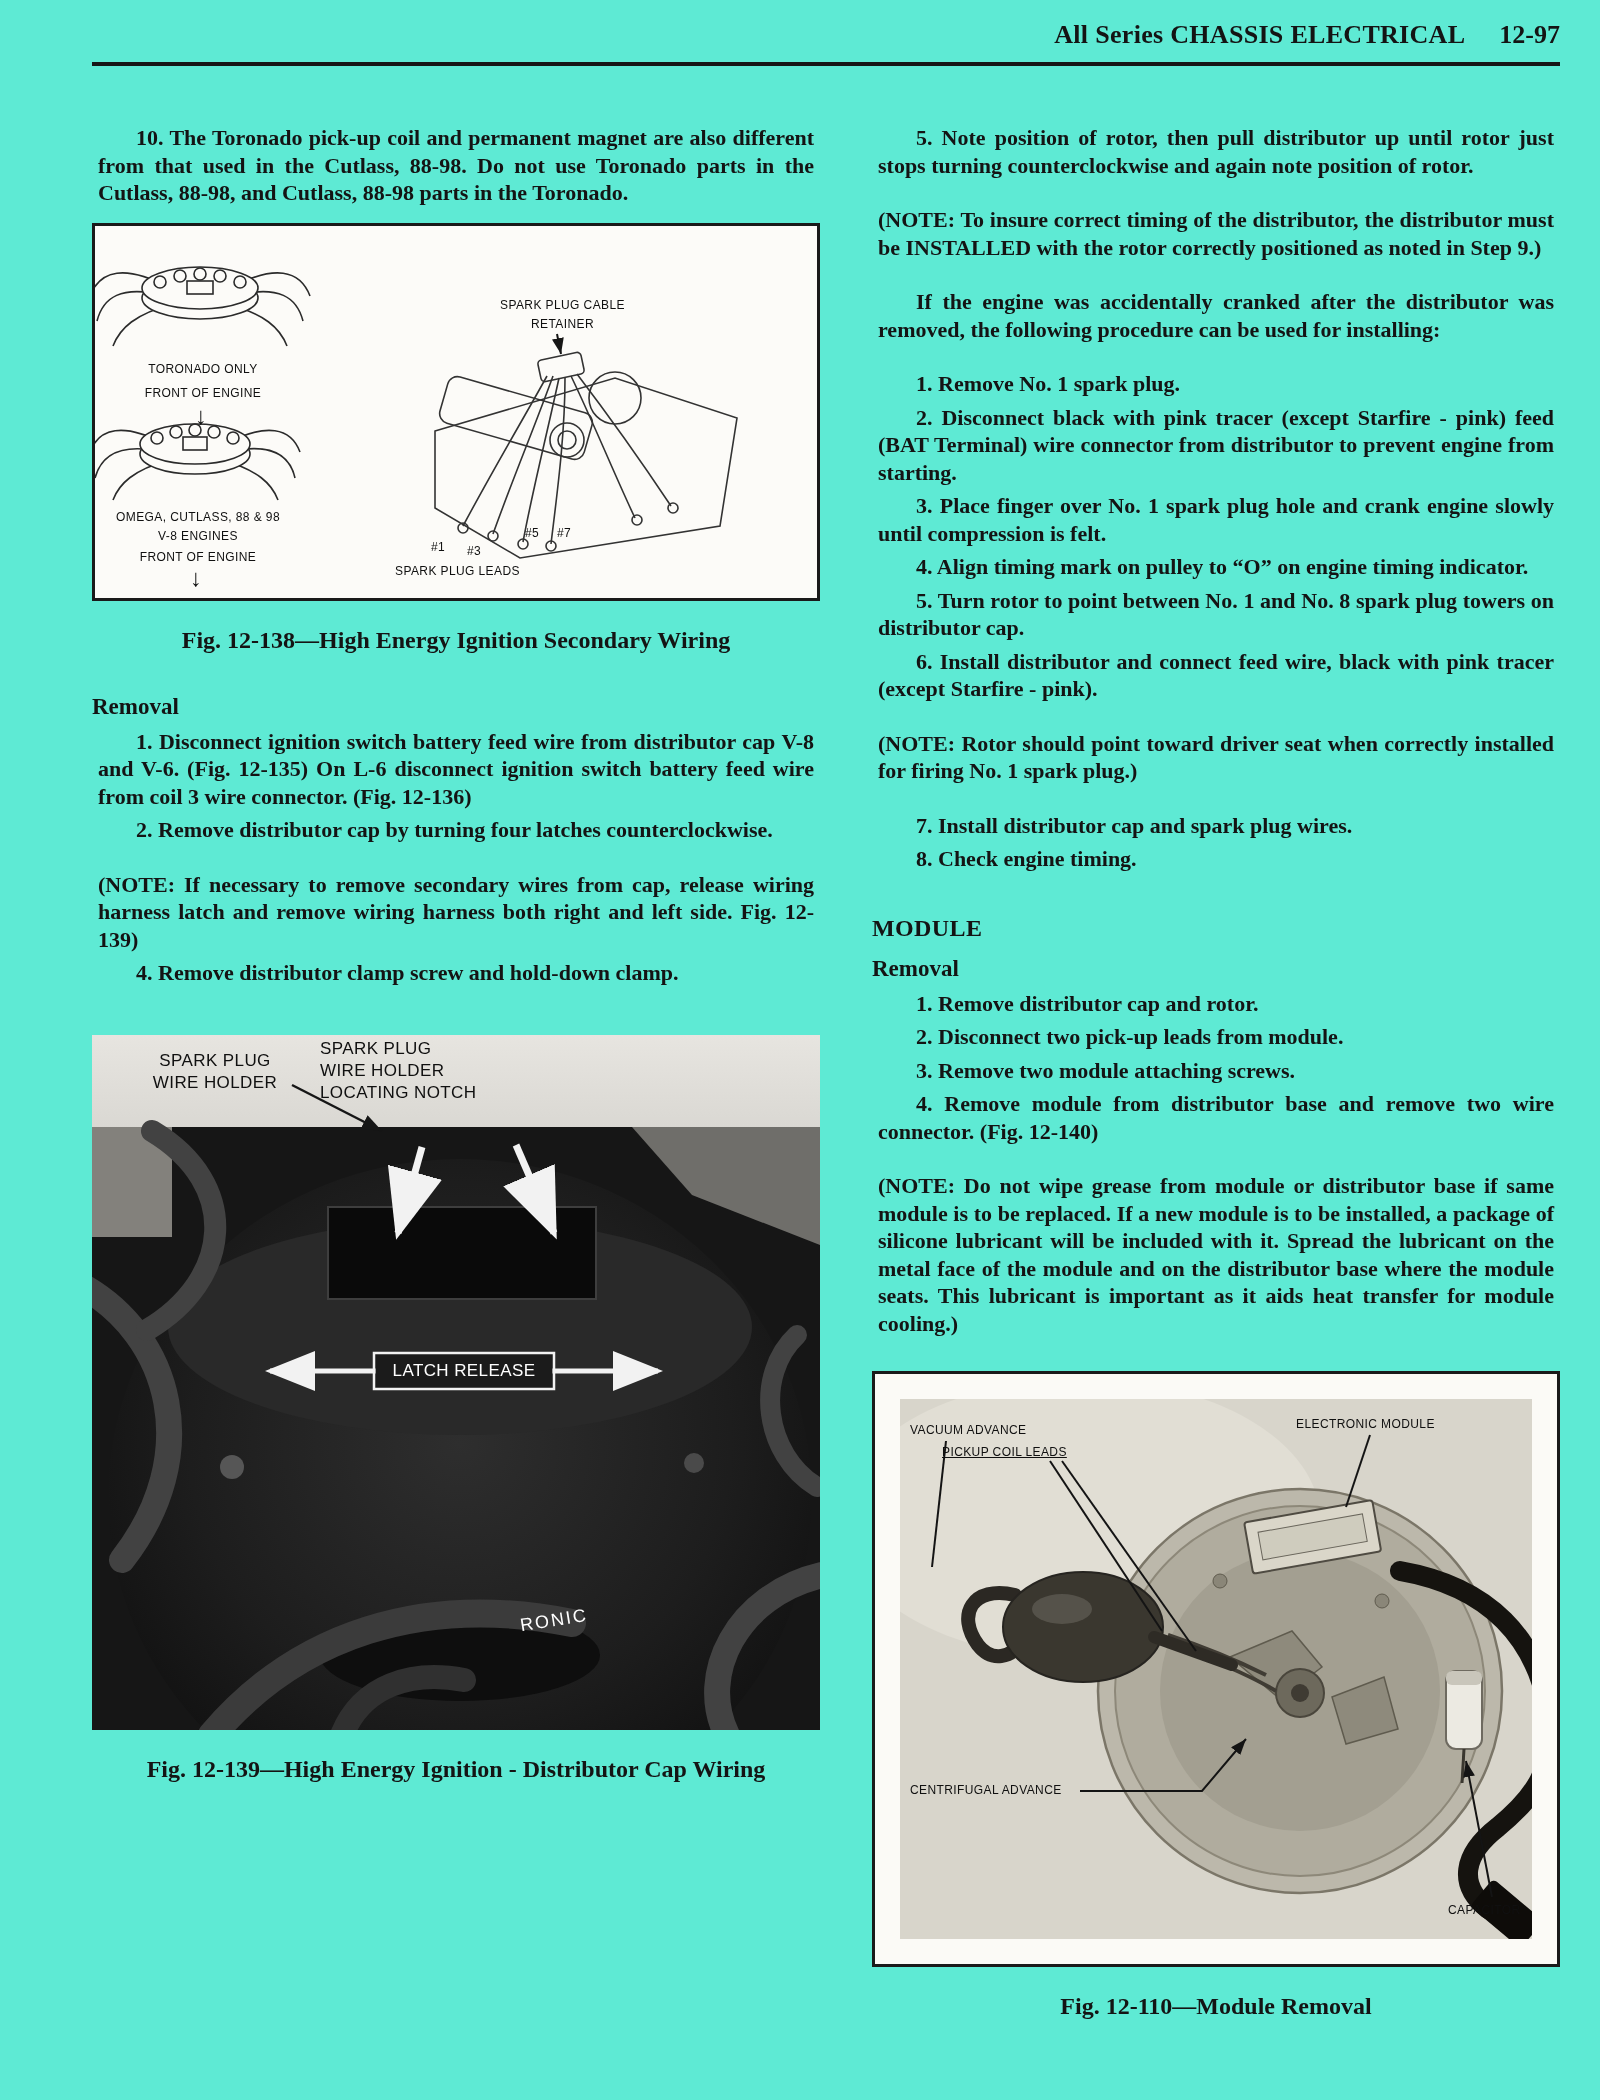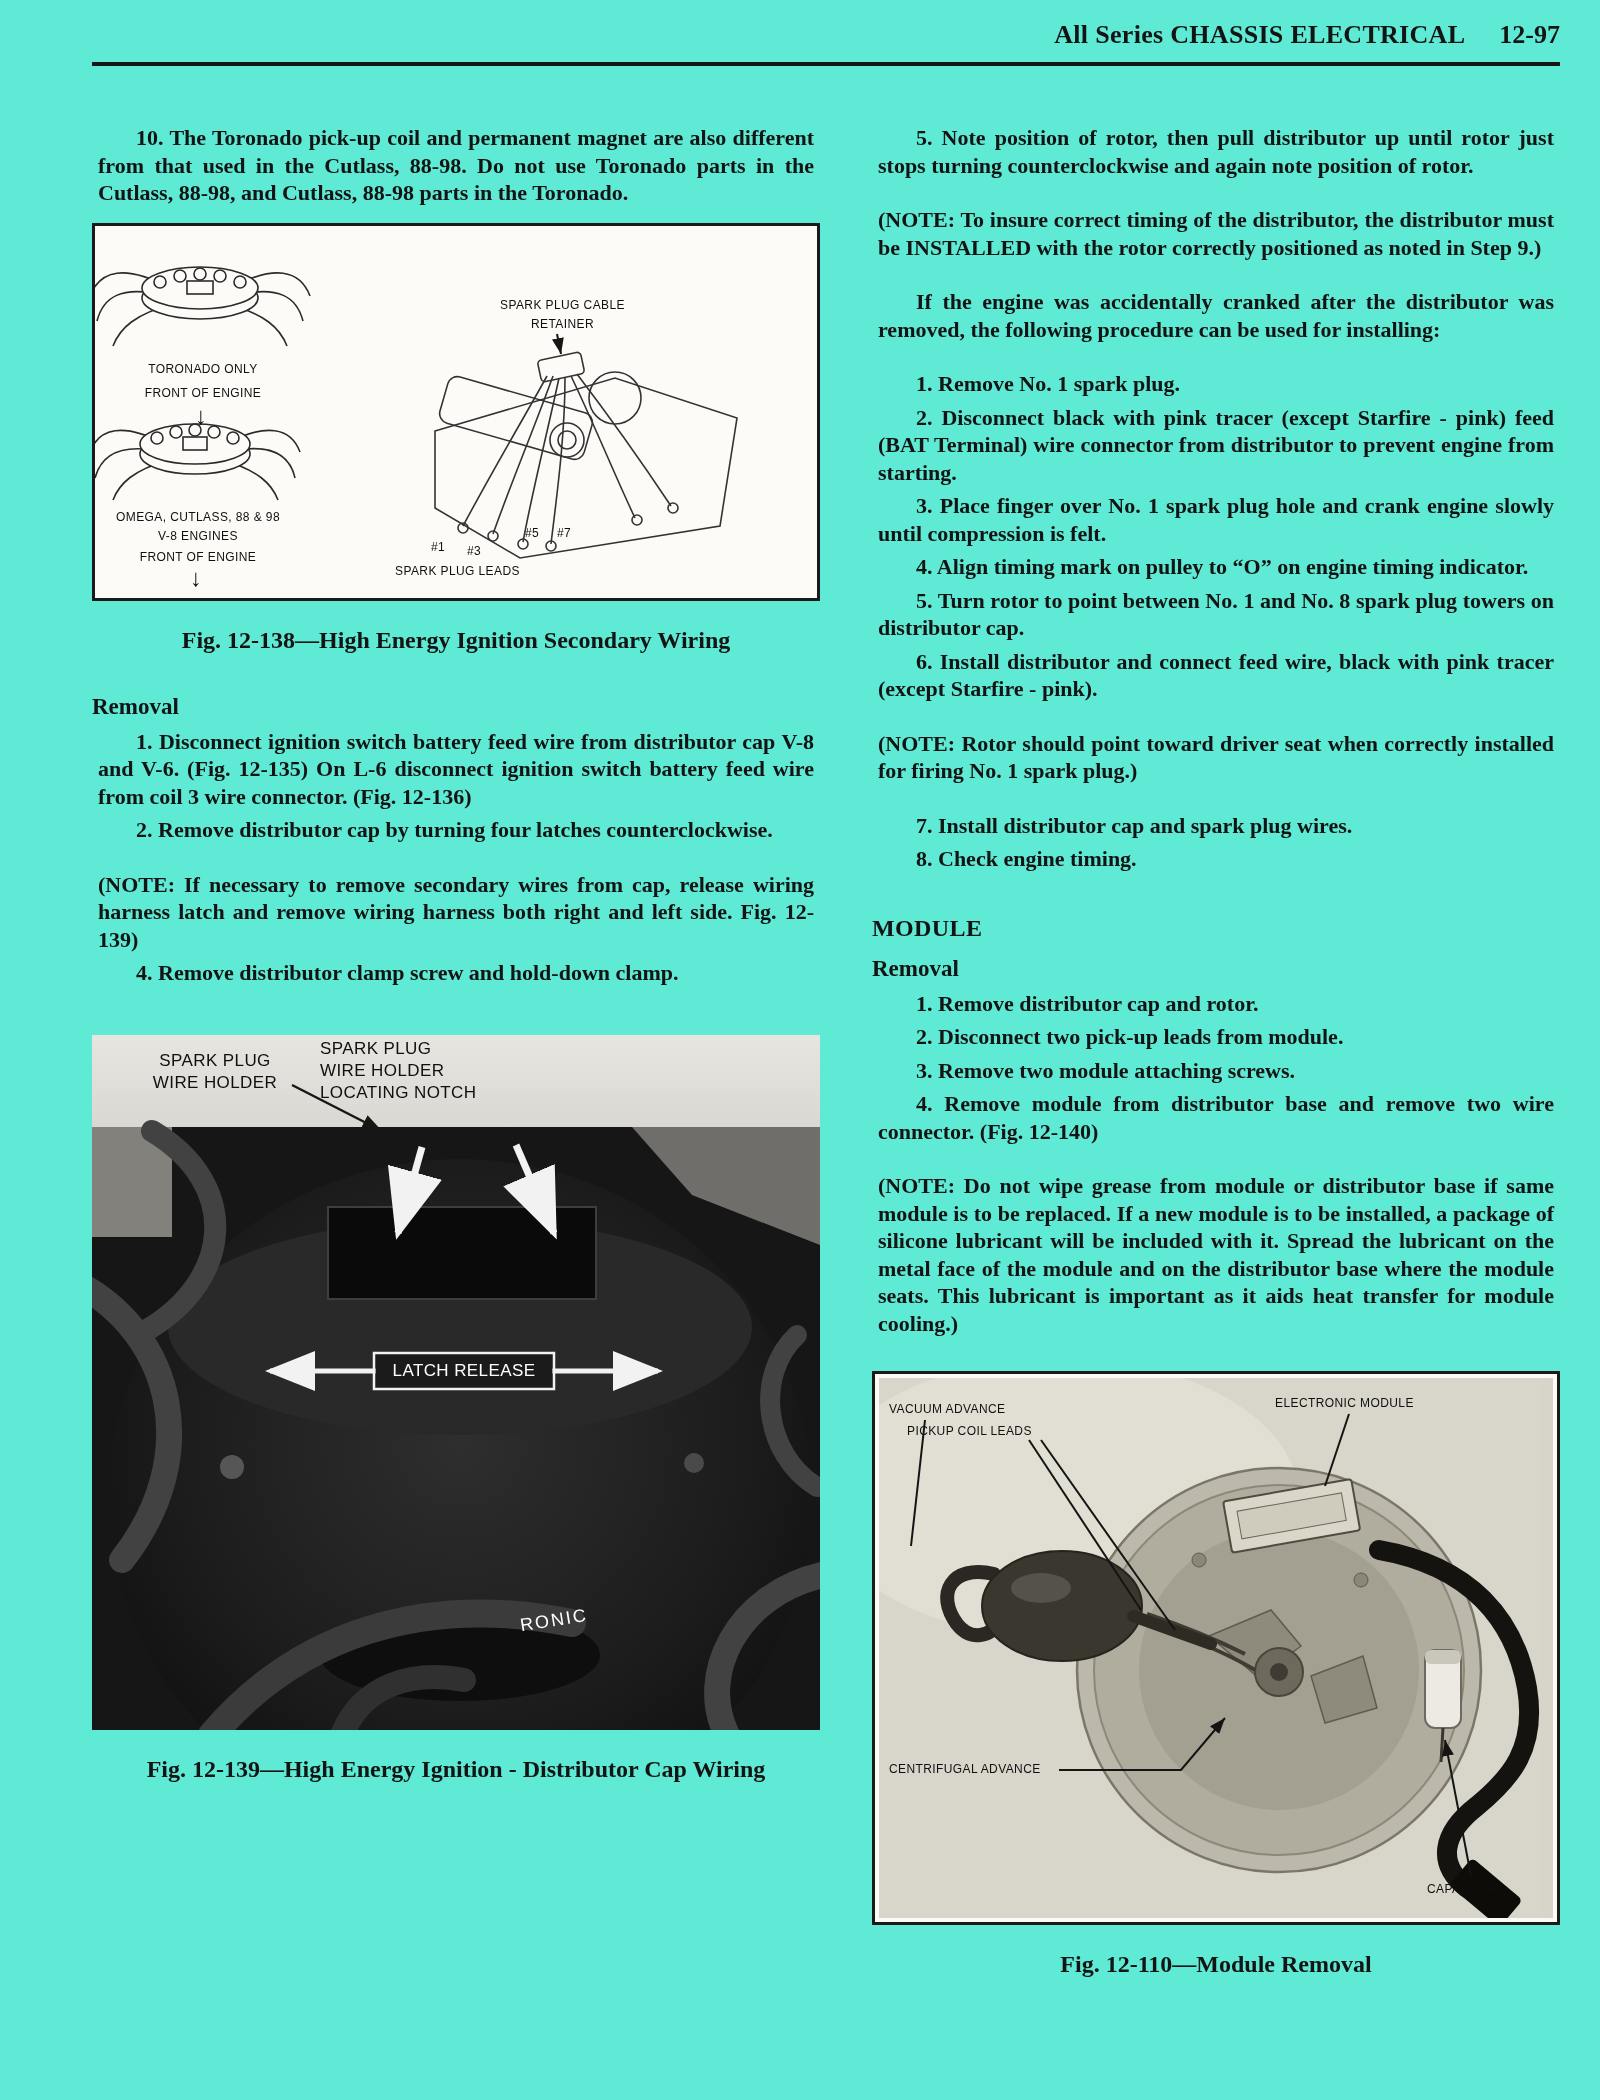--- a/index.html
+++ b/index.html
@@ -39,21 +39,21 @@
                 border:3px solid #1a1a1a; background:#fcfbf8; }
   .linebox138 svg { position:absolute; inset:0; }
 
   
   .photo139 { position:relative; margin-top:48px; height:695px; overflow:hidden;
               background:linear-gradient(#e7e5e0,#d9d7d2 14%,#1c1c1c 15%); }
   .photo139 svg { position:absolute; inset:0; }
 
   
   .linebox140 { position:relative; margin-top:34px; border:3px solid #1a1a1a;
-                background:#fbfaf6; padding:4px; }
+                background:#fbfaf6; padding:25px; }
   .photo140 { position:relative; height:540px; background:#d7d4ca; overflow:hidden; }
   .photo140 svg { position:absolute; inset:0; }
 </style>
 </head>
 <body>
 
 <div class="page">
 
   <div class="hdr">
     <span class="sect">All Series CHASSIS ELECTRICAL</span><span class="pno">12-97</span>
@@ -284,21 +284,21 @@
             </g>
 
             <line x1="46" y1="42" x2="32" y2="168" stroke="#141414" stroke-width="2"></line>
             <line x1="150" y1="62" x2="262" y2="232" stroke="#141414" stroke-width="2"></line>
             <line x1="162" y1="62" x2="296" y2="252" stroke="#141414" stroke-width="2"></line>
             <line x1="470" y1="36" x2="446" y2="108" stroke="#141414" stroke-width="2"></line>
             <polyline points="180,392 302,392 346,340" stroke="#141414" stroke-width="2" fill="none" marker-end="url(#mBlk3)"></polyline>
             <line x1="592" y1="498" x2="566" y2="362" stroke="#141414" stroke-width="2" marker-end="url(#mBlk3)"></line>
           </svg>
           <div class="fig-label" style="left:10px; top:22px;">VACUUM ADVANCE</div>
-          <div class="fig-label" style="left:28px; top:44px;">PICKUP COIL LEADS</div>
+          <div class="fig-label" style="left:42px; top:44px;text-decoration:underline;">PICKUP COIL LEADS</div>
           <div class="fig-label" style="left:396px; top:16px;">ELECTRONIC MODULE</div>
           <div class="fig-label" style="left:10px; top:382px;">CENTRIFUGAL ADVANCE</div>
           <div class="fig-label" style="left:548px; top:502px;">CAPACITOR</div>
         </div>
       </div>
 
       <div class="caption">Fig. 12-110—Module Removal</div>
 
     </div>
   </div>

